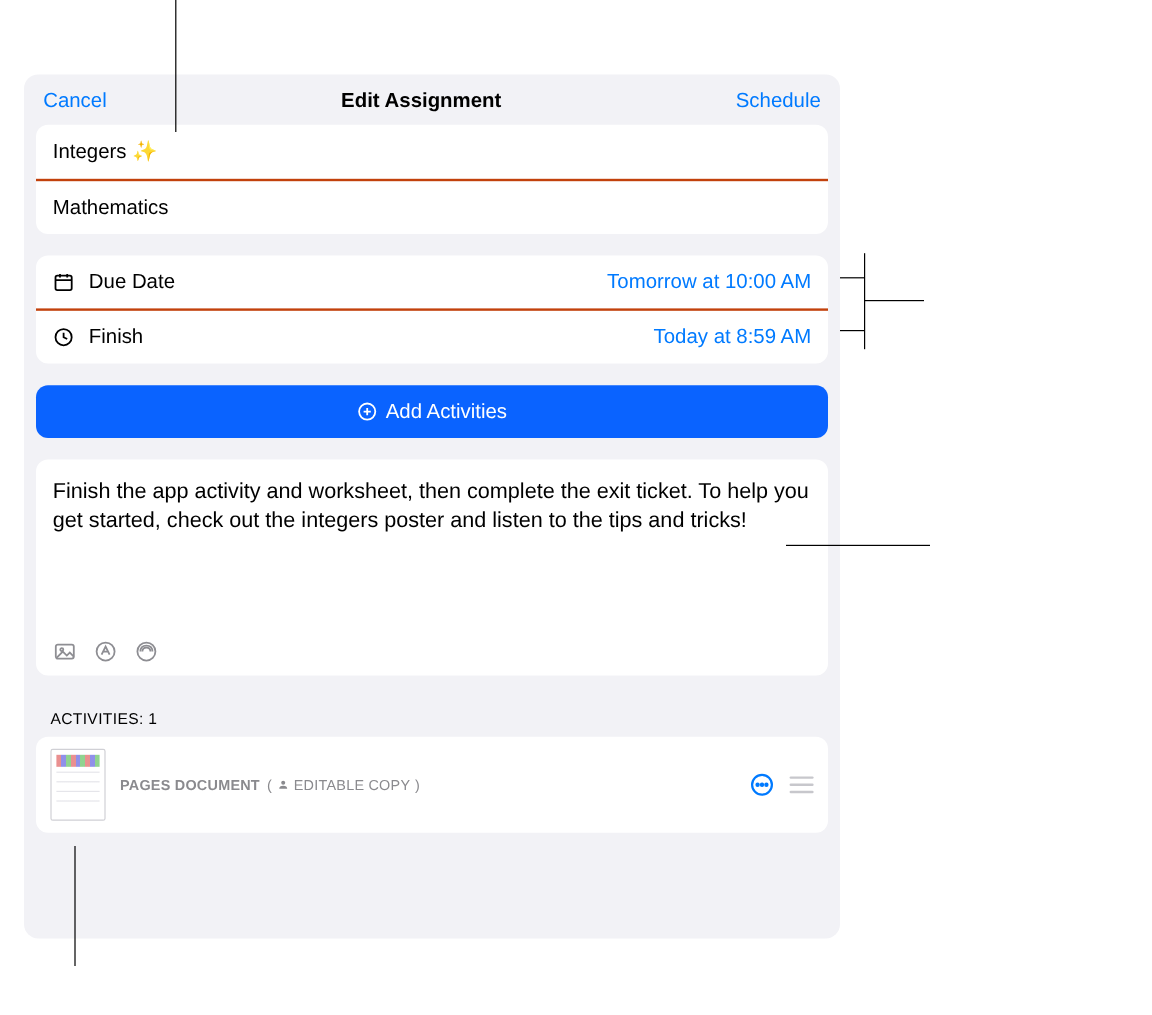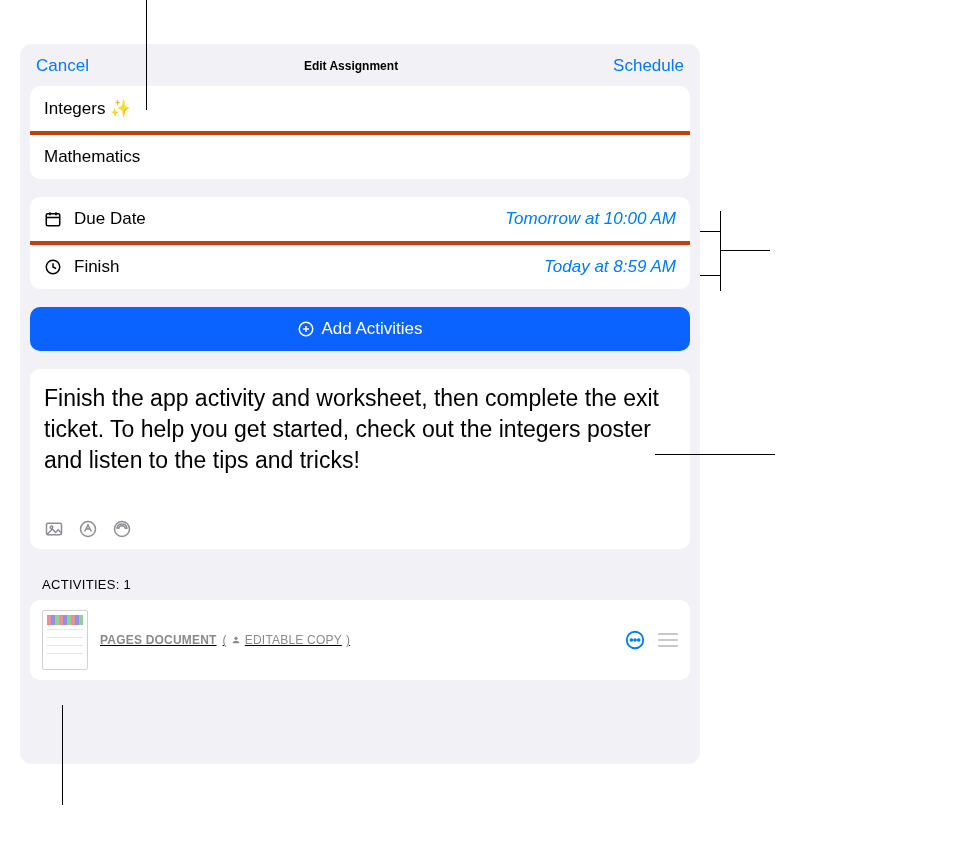--- a/index.html
+++ b/index.html
@@ -6,21 +6,21 @@
   body {
     font-family: -apple-system, BlinkMacSystemFont, "Helvetica Neue", Arial, sans-serif;
     background: #fff;
     width: 960px;
     height: 846px;
     position: relative;
   }
   .panel {
     position: absolute;
     left: 20px;
-    top: 44px;
+    top: 62px;
     width: 680px;
     height: 720px;
     background: #f2f2f6;
     border-radius: 12px;
     overflow: hidden;
     display: flex;
     flex-direction: column;
   }
   .nav {
     display: flex;
@@ -28,39 +28,39 @@
     justify-content: space-between;
     padding: 12px 16px 10px 16px;
   }
   .nav-left, .nav-right {
     font-size: 17px;
     color: #007aff;
     cursor: pointer;
   }
   .nav-right { font-weight: 400; }
   .nav-title {
-    font-size: 12px;
+    font-size: 17px;
     font-weight: 600;
     color: #000;
   }
   .card {
     background: #fff;
     border-radius: 10px;
     margin: 0 10px 18px 10px;
   }
   .row {
     display: flex;
     padding: 12px 14px;
     min-height: 44px;
     font-size: 17px;
     color: #000;
   }
-  .row + .row { border-top: 4px solid #c2410c; }
+  .row + .row { border-top: 2px solid #c2410c; }
   .row .label { display: flex; align-items: center; gap: 12px; }
-  .row .value { margin-left: auto; color: #007aff; font-size: 17px; font-style: italic; }
+  .row .value { margin-left: auto; color: #007aff; font-size: 17px; }
   .icon { width: 18px; height: 18px; display: inline-flex; align-items: center; justify-content: center; }
   .icon svg { width: 18px; height: 18px; }
   .add-btn {
     background: #0a63ff;
     color: #fff;
     border-radius: 10px;
     margin: 0 10px 18px 10px;
     height: 44px;
     display: flex;
     align-items: center;
@@ -73,21 +73,21 @@
   .desc-card {
     background: #fff;
     border-radius: 10px;
     margin: 0 10px 18px 10px;
     padding: 14px 14px 10px 14px;
     display: flex;
     flex-direction: column;
     min-height: 180px;
   }
   .desc-text {
-    font-size: 23px;
+    font-size: 18px;
     color: #000;
     line-height: 1.35;
     flex: 1;
   }
   .attach-row {
     display: flex;
     gap: 14px;
     padding-top: 8px;
   }
   .attach-row .aicon {
@@ -104,21 +104,20 @@
     margin: 10px 22px 8px 22px;
   }
   .activity {
     background: #fff;
     border-radius: 10px;
     margin: 0 10px 18px 10px;
     padding: 10px 12px;
     display: flex;
     align-items: center;
     gap: 12px;
-    text-decoration: underline;
   }
   .thumb {
     width: 46px;
     height: 60px;
     border: 1px solid #d0d0d5;
     background: #fff;
     border-radius: 2px;
     position: relative;
     overflow: hidden;
     flex-shrink: 0;

